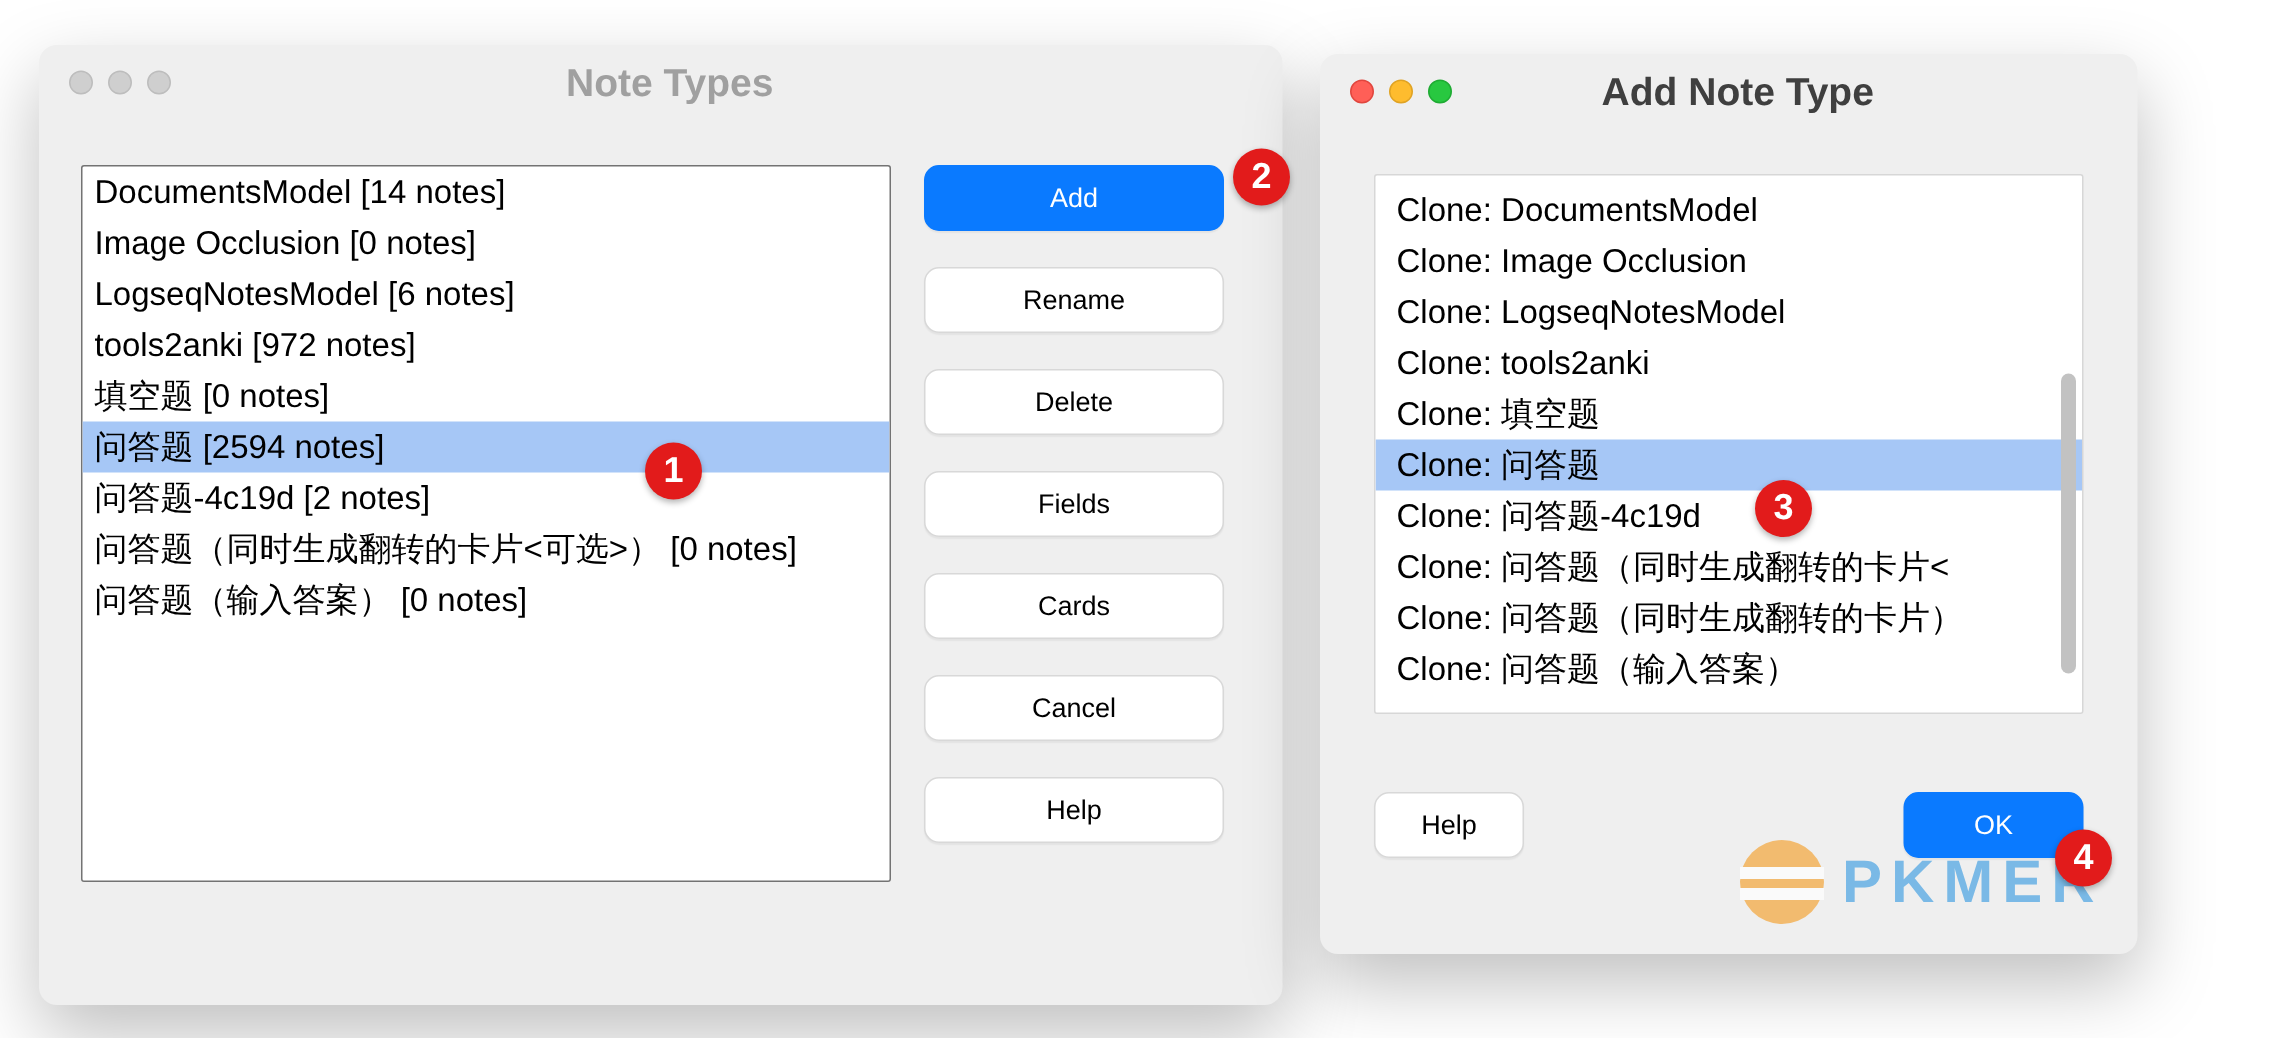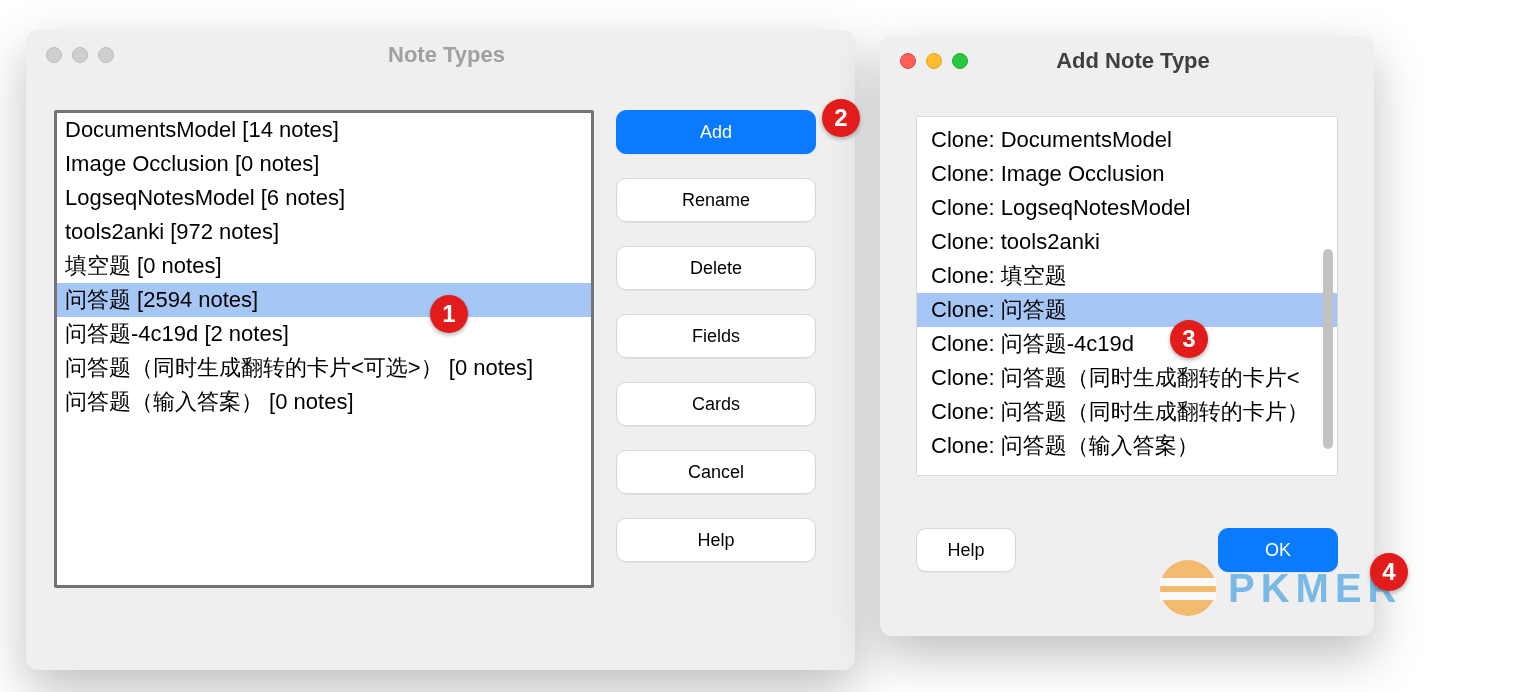--- a/index.html
+++ b/index.html
@@ -32,32 +32,32 @@
     .dot {
       width: 16px; height: 16px; border-radius: 50%;
     }
     .dot.inactive { background: #cfcfcf; border: 1px solid #bdbdbd; }
     .dot.red    { background: #ff5f57; border: 1px solid #e1463e; }
     .dot.yellow { background: #febc2e; border: 1px solid #e0a323; }
     .dot.green  { background: #28c840; border: 1px solid #1fab33; }
     .title {
       position: absolute; left: 12px; right: 0;
       text-align: center;
-      font-size: 22px;
+      font-size: 26px;
       font-weight: 700;
       color: #3f3f3f;
     }
     .title.dim { color: #a0a0a0; }
 
     
     .w1 { left: 26px; top: 30px; width: 829px; height: 640px; }
     .w1 .body { display: flex; padding: 30px 28px; gap: 22px; }
     .listbox {
       background: #ffffff;
-      border: 3px solid #737373;
+      border: 1px solid #737373;
       border-radius: 2px;
       width: 540px;
       height: 478px;
       overflow: hidden;
     }
     .listrow {
       font-size: 22px;
       line-height: 34px;
       padding: 0 8px;
       white-space: nowrap;
@@ -74,21 +74,21 @@
       height: 44px;
       font-size: 18px;
       color: #000;
       display: flex; align-items: center; justify-content: center;
       box-shadow: 0 1px 1px rgba(0,0,0,0.05);
       cursor: default;
     }
     .btn.primary { background: #0a7aff; color: #fff; border-color: #0a7aff; }
 
     
-    .w2 { left: 880px; top: 36px; width: 494px; height: 600px; }
+    .w2 { left: 880px; top: 36px; width: 545px; height: 600px; }
     .w2 .body { padding: 30px 36px 24px 36px; }
     .inset {
       background: #ffffff;
       border: 1px solid #d7d7d7;
       border-radius: 2px;
       height: 360px;
       padding: 6px 6px 6px 14px;
       position: relative;
       overflow: hidden;
     }

